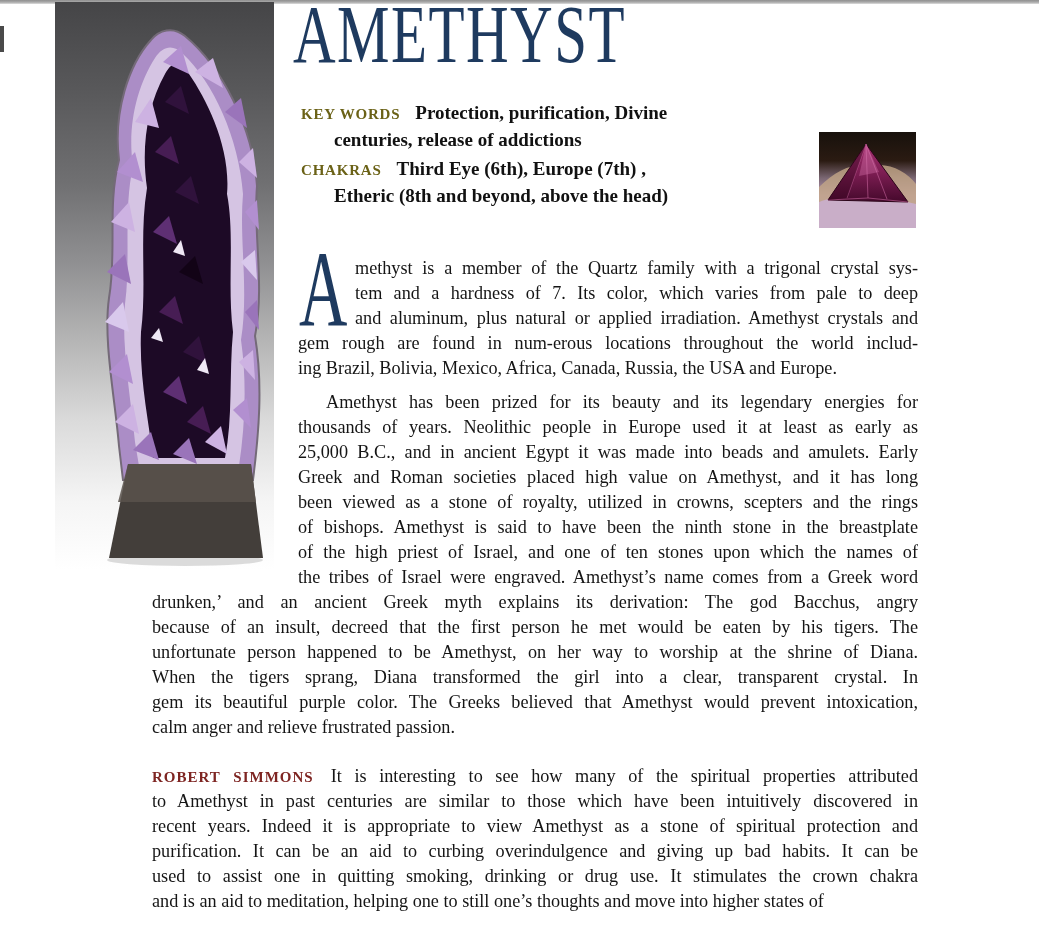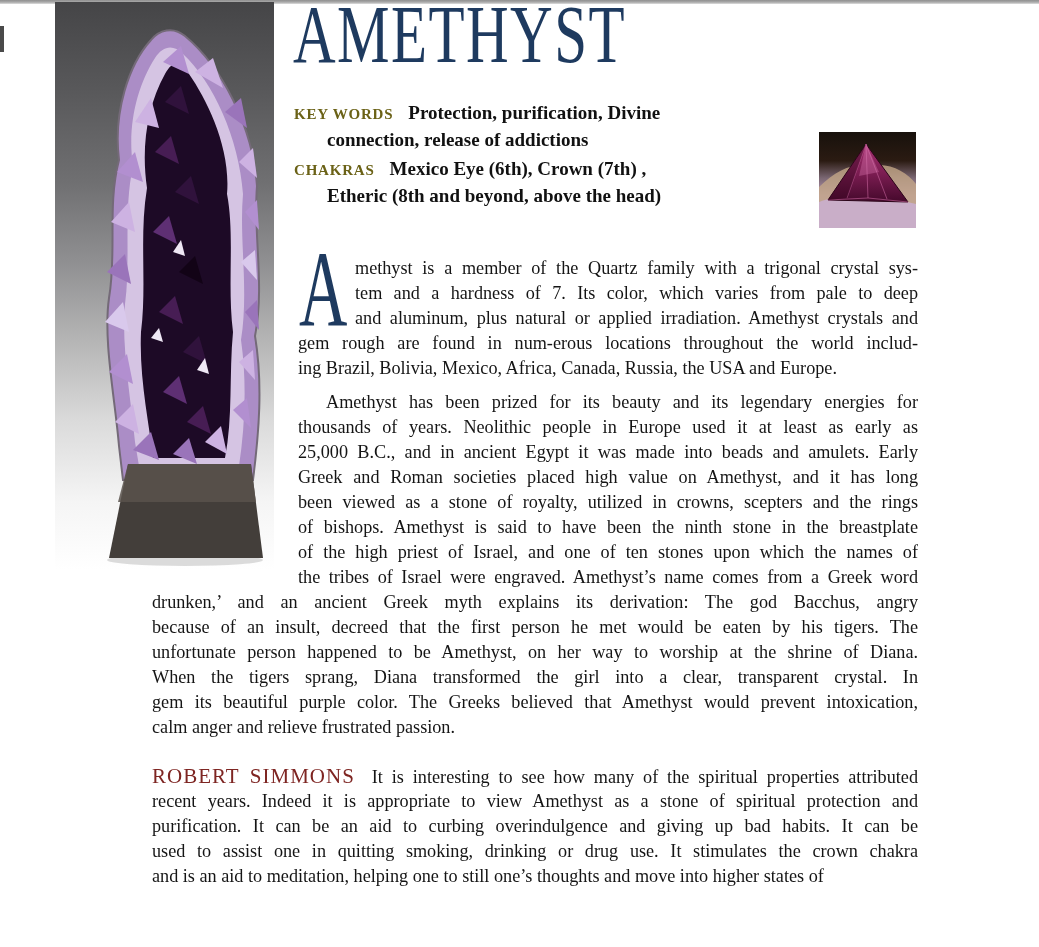--- a/index.html
+++ b/index.html
@@ -39,21 +39,21 @@
 
   
   .title{
     position:absolute; left:293px; top:-13px; margin:0;
     font-weight:400; font-size:82px; line-height:96px; letter-spacing:2px;
     color:var(--c-title); white-space:nowrap;
     transform:scaleX(.72); transform-origin:left top;
   }
 
   
-  .attrs{position:absolute; left:294px; top:100px; width:400px;}
+  .attrs{position:absolute; left:301px; top:100px; width:400px;}
   .attr-row{
     font-weight:700; font-size:19px; line-height:25px; color:#111;
     margin-bottom:4px;
   }
   .attr-label{
     font-weight:700; font-size:15px; letter-spacing:.8px;
     color:var(--c-label); margin-right:15px; white-space:nowrap;
   }
   .attr-cont{padding-left:33px;}
 
@@ -68,21 +68,21 @@
     text-align:justify; text-align-last:justify;
   }
   .para-intro .line:nth-child(-n+3){text-indent:57px;}
   .para-intro .line:last-child,
   .para-history .line:last-child,
   .rest .line:last-child{text-align-last:left;}
   .para-history{margin-top:9px;}
   .para-history .line:first-child{text-indent:28px;}
   .para-author{margin-top:24px;}
   .rs-label{
-    font-weight:400; font-size:21px; letter-spacing:1px;
+    font-weight:700; font-size:15px; letter-spacing:1px;
     color:var(--c-author); margin-right:17px;
   }
   .dropcap{
     position:absolute; left:147px; top:-20px;
     font-size:108px; line-height:108px; color:var(--c-title);
     transform:scaleX(.62); transform-origin:left top;
   }
 </style>
 </head>
 <body>
@@ -129,22 +129,22 @@
       <polygon points="142,368 150,356 154,372" fill="#efe8f5"></polygon>
       <polygon points="96,336 104,326 108,340" fill="#efe8f5"></polygon>
       <polygon points="54,556 73,462 196,462 208,556" fill="#433e3a"></polygon>
       <polygon points="73,462 196,462 201,500 63,500" fill="#59524c" opacity="0.85"></polygon>
     </svg>
   </figure>
 
   <h1 class="title">AMETHYST</h1>
 
   <div class="attrs" id="attrs">
-      <div class="attr-row"><span class="attr-label">KEY WORDS</span><span class="attr-value">Protection, purification, Divine</span><div class="attr-cont attr-value">connection, release of addictions</div></div>
-      <div class="attr-row"><span class="attr-label">CHAKRAS</span><span class="attr-value">Mexico Eye (6th), Crown (7th) ,</span><div class="attr-cont attr-value">Etheric (8th and beyond, above the head)</div></div>
+      <div class="attr-row"><span class="attr-label">KEY WORDS</span><span class="attr-value">Protection, purification, Divine</span><div class="attr-cont attr-value">centuries, release of addictions</div></div>
+      <div class="attr-row"><span class="attr-label">CHAKRAS</span><span class="attr-value">Third Eye (6th), Europe (7th) ,</span><div class="attr-cont attr-value">Etheric (8th and beyond, above the head)</div></div>
     </div>
 
   <figure class="gem">
     <svg viewBox="0 0 97 96">
       <defs>
         <linearGradient id="g1" x1="0" y1="0" x2="0" y2="1">
           <stop offset="0" stop-color="#a3306f"></stop>
           <stop offset="0.5" stop-color="#7c1d52"></stop>
           <stop offset="1" stop-color="#45092c"></stop>
         </linearGradient>
@@ -182,20 +182,21 @@
         <div class="line">unfortunate person happened to be Amethyst, on her way to worship at the shrine of Diana.</div>
         <div class="line">When the tigers sprang, Diana transformed the girl into a clear, transparent crystal. In</div>
         <div class="line">gem its beautiful purple color. The Greeks believed that Amethyst would prevent intoxication,</div>
         <div class="line">calm anger and relieve frustrated passion.</div>
       </div>
     <div class="para para-author">
       <div class="line">
         <span class="rs-label">ROBERT SIMMONS</span><span>It is interesting to see how many of the spiritual properties attributed</span>
       </div>
       <div class="rest">
+          <div class="line">to Amethyst in past centuries are similar to those which have been intuitively discovered in</div>
           <div class="line">recent years. Indeed it is appropriate to view Amethyst as a stone of spiritual protection and</div>
           <div class="line">purification. It can be an aid to curbing overindulgence and giving up bad habits. It can be</div>
           <div class="line">used to assist one in quitting smoking, drinking or drug use. It stimulates the crown chakra</div>
           <div class="line">and is an aid to meditation, helping one to still one’s thoughts and move into higher states of</div>
         </div>
     </div>
   </div>
 </div>
 
 </body></html>

